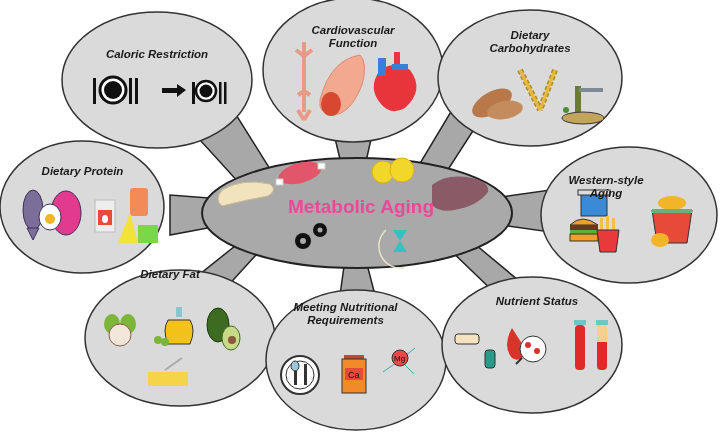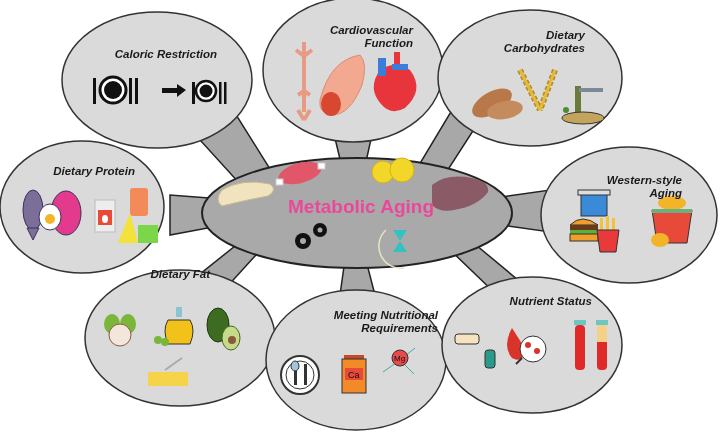--- a/index.html
+++ b/index.html
@@ -1,18 +1,18 @@
 <!DOCTYPE html>
 <html><head>
 <meta charset="utf-8">
 <style>
   html, body { margin:0; padding:0; background:#ffffff; }
   body { width:720px; height:433px; position:relative; overflow:hidden; font-family:"Liberation Sans", sans-serif; }
   svg.diagram { position:absolute; left:0; top:0; }
-  .label { position:absolute; text-align:right; font-weight:bold; font-style:italic; color:#1a1a1a; font-size:11.5px; line-height:13px; }
+  .label { position:absolute; text-align:center; font-weight:bold; font-style:italic; color:#1a1a1a; font-size:11.5px; line-height:13px; }
   .center-label { position:absolute; font-weight:bold; font-size:19px; color:#ec4899; left:276px; top:196px; width:170px; text-align:center; }
 </style>
 </head>
 <body>
 
 <svg class="diagram" width="720" height="433" viewBox="0 0 720 433">
 
   <g fill="#a8a8a8" stroke="#222" stroke-width="1.5">
     <polygon points="180,118 230,105 280,185 250,195"></polygon>
     <polygon points="333,130 373,130 362,180 345,180"></polygon>
@@ -217,18 +217,18 @@
       <rect x="596" y="320" width="12" height="5" fill="#6bc7c0"></rect>
       <rect x="597" y="325" width="10" height="45" rx="4" fill="#e02a2a"></rect>
       <rect x="597" y="325" width="10" height="17" fill="#f5d08a"></rect>
     </g>
 </svg>
 
 <div class="label" style="left:97px;top:48px;width:120px;">Caloric Restriction</div>
 <div class="label" style="left:293px;top:24px;width:120px;"><span>Cardiovascular</span><br><span>Function</span></div>
 <div class="label" style="left:475px;top:29px;width:110px;"><span>Dietary</span><br><span>Carbohydrates</span></div>
 <div class="label" style="left:30px;top:165px;width:105px;">Dietary Protein</div>
-<div class="label" style="left:572px;top:174px;width:110px;"><span>Western-style</span><br><span>Aging</span></div>
+<div class="label" style="left:551px;top:174px;width:110px;"><span>Western-style</span><br><span>Aging</span></div>
 <div class="label" style="left:130px;top:268px;width:80px;">Dietary Fat</div>
-<div class="label" style="left:293px;top:301px;width:145px;margin-top:8px;"><span>Meeting Nutritional</span><br><span>Requirements</span></div>
+<div class="label" style="left:273px;top:301px;width:145px;"><span>Meeting Nutritional</span><br><span>Requirements</span></div>
 <div class="label" style="left:482px;top:295px;width:110px;font-style:italic;">Nutrient Status</div>
 
 <div class="center-label">Metabolic Aging</div>
 
 </body></html>

